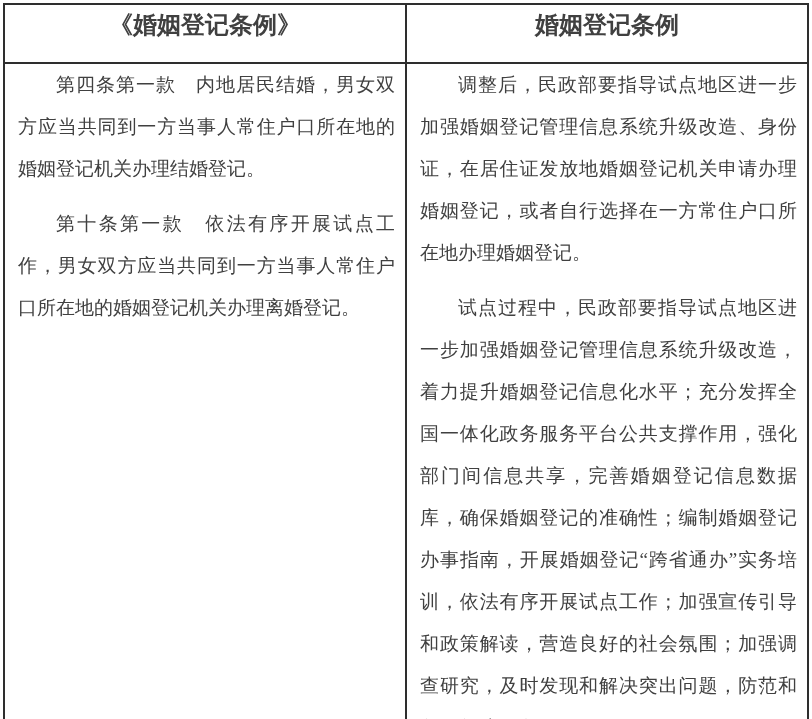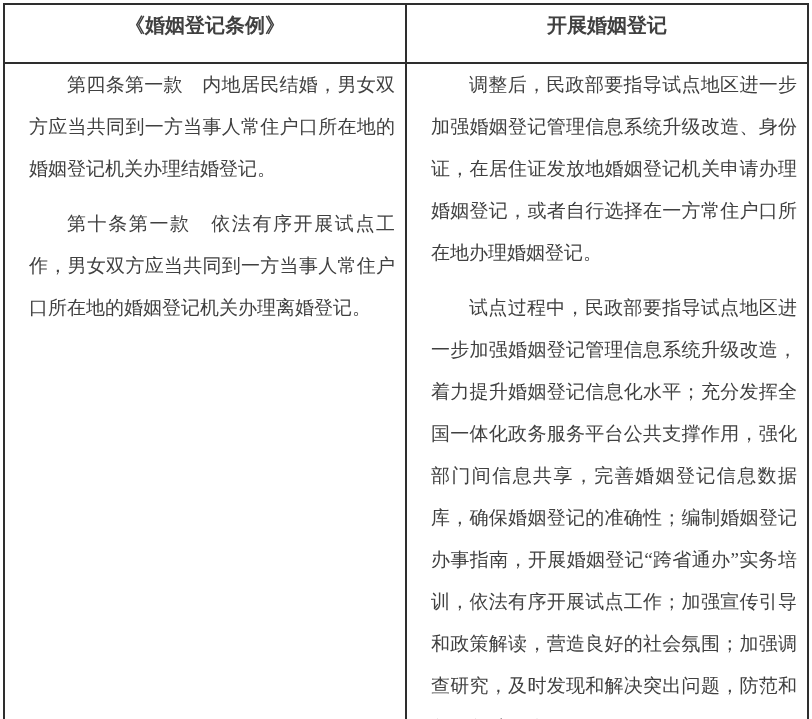--- a/index.html
+++ b/index.html
@@ -26,48 +26,48 @@
     color: var(--text-color, #404040);
   }
   .doc-table th,
   .doc-table td {
     border: 2px solid var(--border-color, #2e2e2e);
     background: var(--bg-color, #ffffff);
   }
   .doc-table th {
     width: 50%;
     height: 57px;
-    font-size: 20px;
+    font-size: 24px;
     font-weight: bold;
     text-align: center;
     vertical-align: top;
     line-height: 40px;
     padding: 0;
   }
   .doc-table td {
     vertical-align: top;
     padding: 0 10px 0 9px;
     font-size: 19px;
     line-height: 42px;
   }
   .doc-table td p {
-    margin: 0 0 13px 15px;
+    margin: 0 0 13px 4px;
     text-indent: 38px;
     text-align: justify;
   }
 </style>
 </head>
 <body>
 
 <div class="page">
   <table class="doc-table">
     <thead>
       <tr>
         <th>《婚姻登记条例》</th>
-        <th>开展婚姻登记</th>
+        <th>婚姻登记条例</th>
       </tr>
     </thead>
     <tbody>
       <tr>
         <td>
           <p>第四条第一款　内地居民结婚，男女双方应当共同到一方当事人常住户口所在地的婚姻登记机关办理结婚登记。</p>
           <p>第十条第一款　依法有序开展试点工作，男女双方应当共同到一方当事人常住户口所在地的婚姻登记机关办理离婚登记。</p>
         </td>
         <td>
           <p>调整后，民政部要指导试点地区进一步加强婚姻登记管理信息系统升级改造、身份证，在居住证发放地婚姻登记机关申请办理婚姻登记，或者自行选择在一方常住户口所在地办理婚姻登记。</p>

